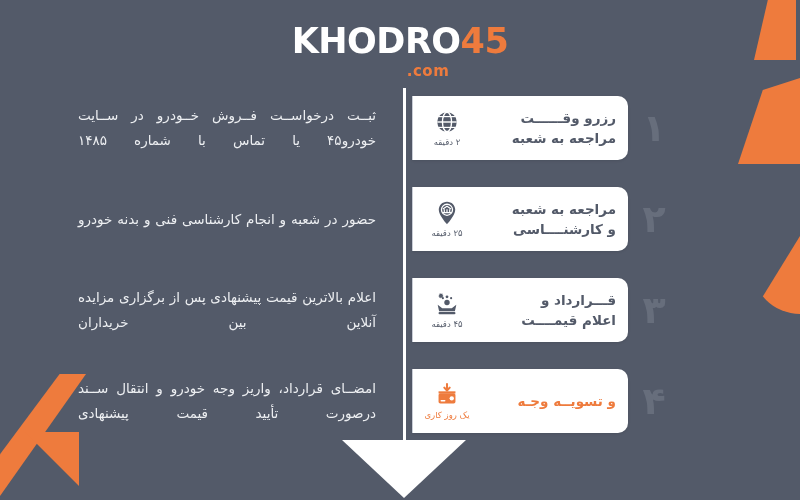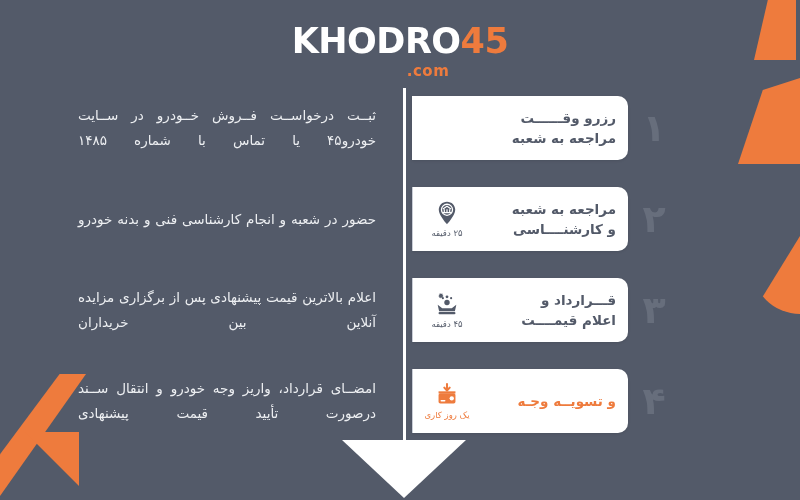--- a/index.html
+++ b/index.html
@@ -107,20 +107,32 @@
   <div id="timeline"></div>
   <div id="timeline-arrow"></div>
 
   <div class="row row-1">
     <div class="desc">ثبــت درخواســت فــروش خــودرو در ســایت خودرو۴۵ یا تماس با شماره ۱۴۸۵</div>
     <div class="card">
       <div class="card-title">
         <span>رزرو وقــــــت</span>
         <span>مراجعه به شعبه</span>
       </div>
+      <div class="card-side">
+        <span class="card-icon">
+          <svg viewBox="0 0 24 24" width="26" height="26" fill="none" stroke="#535A69" stroke-width="1.6">
+            <circle cx="12" cy="12" r="9" fill="#535A69" stroke="none"></circle>
+            <ellipse cx="12" cy="12" rx="4.2" ry="9" fill="none" stroke="#FFFFFF" stroke-width="1.3"></ellipse>
+            <line x1="3" y1="12" x2="21" y2="12" stroke="#FFFFFF" stroke-width="1.3"></line>
+            <line x1="4.3" y1="7" x2="19.7" y2="7" stroke="#FFFFFF" stroke-width="1.1"></line>
+            <line x1="4.3" y1="17" x2="19.7" y2="17" stroke="#FFFFFF" stroke-width="1.1"></line>
+          </svg>
+        </span>
+        <span class="card-time">۲ دقیقه</span>
+      </div>
     </div>
     <div class="step-num">۱</div>
   </div>
 
   <div class="row row-2">
     <div class="desc">حضور در شعبه و انجام کارشناسی فنی و بدنه خودرو</div>
     <div class="card">
       <div class="card-title">
         <span>مراجعه به شعبه</span>
         <span>و کارشنــــاسی</span>

